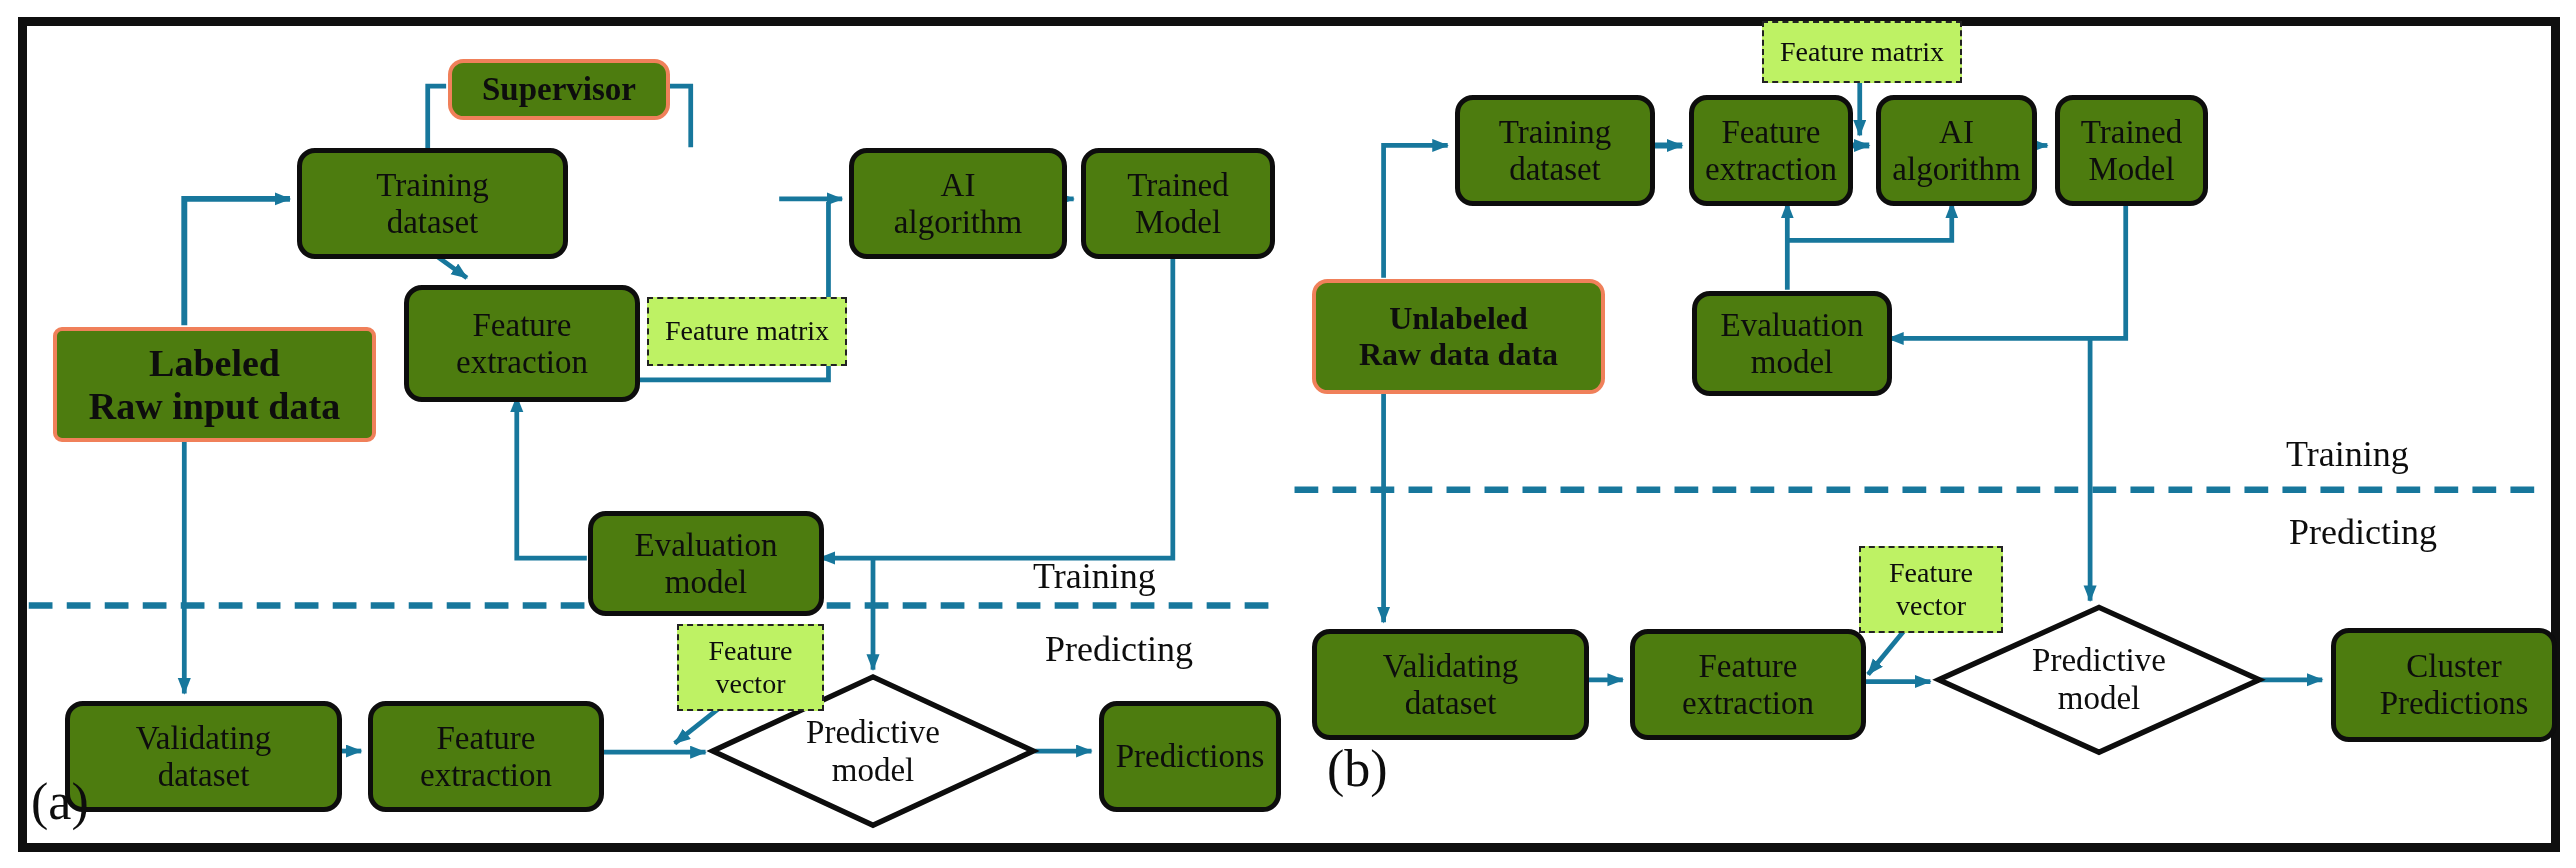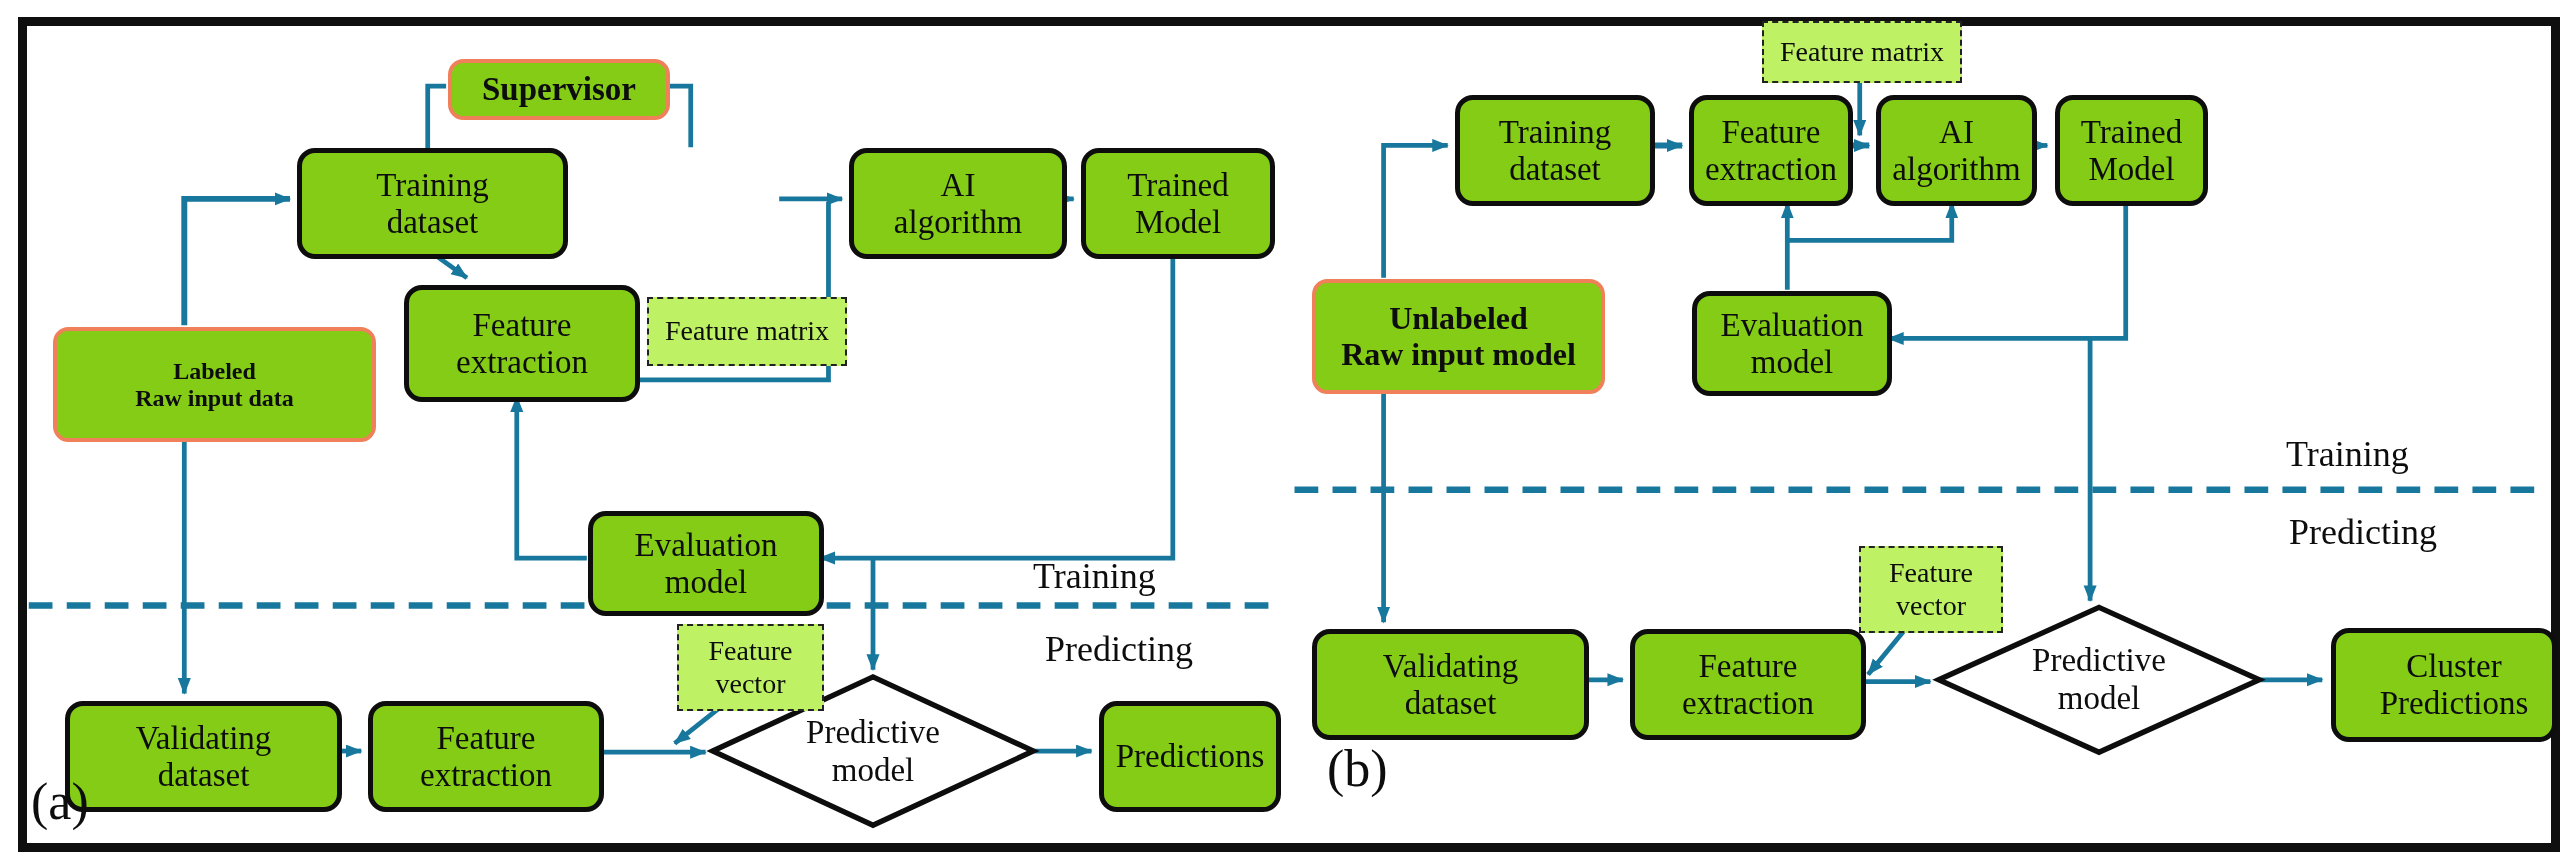--- a/index.html
+++ b/index.html
@@ -1,21 +1,21 @@
 <!DOCTYPE html>
 <html style="font-size:9.5px"><head>
 <meta charset="utf-8">
 <style>
   html,body{margin:0;padding:0;background:#ffffff;}
   #canvas{position:relative;width:2576px;height:868px;background:#ffffff;overflow:hidden;
           font-family:"Liberation Serif", serif;color:#0d0d0d;}
   #frame{position:absolute;left:18px;top:16.6px;width:2524px;height:817px;border:9px solid #0f0f0f;}
   #wires{position:absolute;left:0;top:0;width:2576px;height:868px;}
   .node{position:absolute;display:flex;align-items:center;justify-content:center;text-align:center;
-        background:#84cc16;border:5.3px solid #0d0d0d;border-radius:18px;
+        background:#4d7c0f;border:5.3px solid #0d0d0d;border-radius:18px;
         font-size:33px;line-height:1.12;white-space:pre-line;}
   .accent{border:4.8px solid #F0805A;border-radius:15.4px;font-weight:bold;}
   .dashedbox{position:absolute;display:flex;align-items:center;justify-content:center;text-align:center;
         background:#bef264;border:2.4px dashed #222222;font-size:28px;line-height:1.15;white-space:pre-line;}
   .zone{position:absolute;font-size:36px;color:#0d0d0d;}
   .panel{position:absolute;font-size:52px;color:#0d0d0d;}
   .diamond-label{position:absolute;display:flex;align-items:center;justify-content:center;text-align:center;
         font-size:33px;line-height:1.15;white-space:pre-line;background:transparent;}
 </style>
 </head>
@@ -81,21 +81,21 @@
 algorithm</div>
 
   <div class="node" style="left:1081px;top:148px;width:184px;height:101px;">Trained
 Model</div>
 
   <div class="node" style="left:404px;top:285px;width:226px;height:107px;">Feature
 extraction</div>
 
   <div class="dashedbox" style="left:647px;top:297px;width:196px;height:65px;">Feature matrix</div>
 
-  <div class="node accent" style="left:53px;top:327px;width:315px;height:107px;font-size:24px;">Labeled
+  <div class="node accent" style="left:53px;top:327px;width:315px;height:107px;font-size:38px;border-radius:9px;">Labeled
 Raw input data</div>
 
   <div class="node" style="left:588px;top:511px;width:226px;height:95px;">Evaluation
 model</div>
 
   <div class="zone" style="left:1033px;top:555px;">Training</div>
 
   <div class="zone" style="left:1045px;top:628px;">Predicting</div>
 
   <div class="dashedbox" style="left:677px;top:624px;width:143px;height:83px;">Feature
@@ -122,21 +122,21 @@
   <div class="node" style="left:1689px;top:95px;width:154px;height:101px;">Feature
 extraction</div>
 
   <div class="node" style="left:1876px;top:95px;width:151px;height:101px;">AI
 algorithm</div>
 
   <div class="node" style="left:2055px;top:95px;width:143px;height:101px;">Trained
 Model</div>
 
   <div class="node accent" style="left:1312px;top:279px;width:285px;height:107px;font-size:32px;">Unlabeled
-Raw input model</div>
+Raw data data</div>
 
   <div class="node" style="left:1692px;top:291px;width:190px;height:95px;">Evaluation
 model</div>
 
   <div class="zone" style="left:2286px;top:433px;">Training</div>
 
   <div class="zone" style="left:2289px;top:511px;">Predicting</div>
 
   <div class="dashedbox" style="left:1859px;top:546px;width:140px;height:83px;">Feature
 vector</div>

